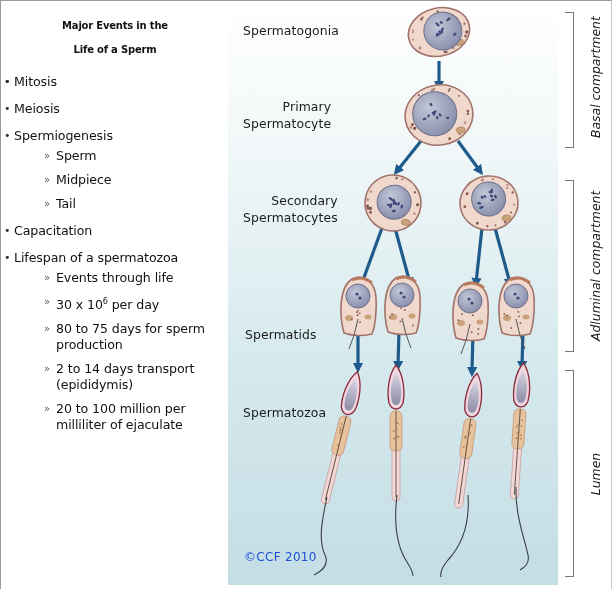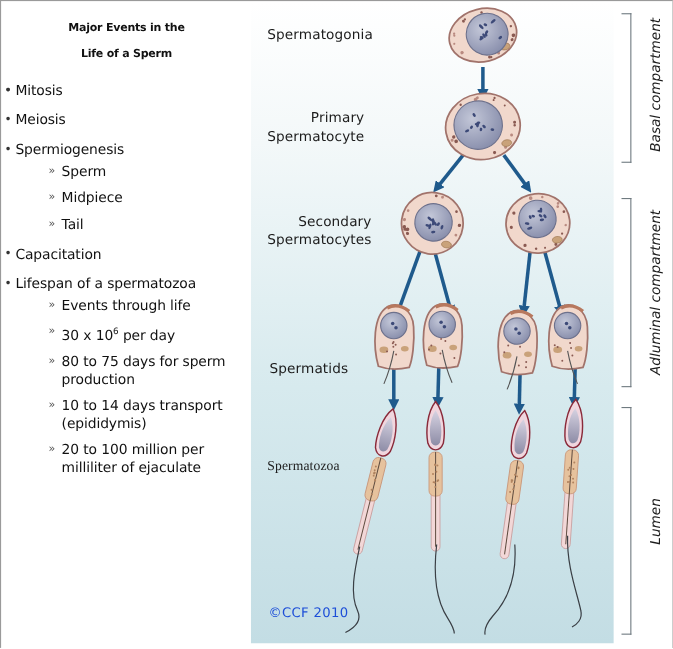--- a/index.html
+++ b/index.html
@@ -43,21 +43,21 @@
         <li class="sli"><span class="raq">»</span><span>Midpiece</span></li>
         <li class="sli" style="margin-bottom:3px"><span class="raq">»</span><span>Tail</span></li>
       </ul>
     </li>
     <li class="li"><span class="dot">•</span><span>Capacitation</span></li>
     <li class="li"><span class="dot">•</span><span>Lifespan of a spermatozoa</span>
       <ul class="sub">
         <li class="sli"><span class="raq">»</span><span>Events through life</span></li>
         <li class="sli"><span class="raq">»</span><span>30 x 10</span><sup>6</sup><span> per day</span></li>
         <li class="sli"><span class="raq">»</span><span>80 to 75 days for sperm production</span></li>
-        <li class="sli"><span class="raq">»</span><span>10 to 14 days transport (epididymis)</span></li>
+        <li class="sli"><span class="raq">»</span><span>2 to 14 days transport (epididymis)</span></li>
         <li class="sli"><span class="raq">»</span><span>20 to 100 million per milliliter of ejaculate</span></li>
       </ul>
     </li>
   </ul>
 </div>
 
 <svg class="diagram" id="diagram" width="330" height="583" viewBox="228 2 330 583" xmlns="http://www.w3.org/2000/svg">
   <defs>
     <linearGradient id="bg" x1="0" y1="0" x2="0" y2="1">
       <stop offset="0" stop-color="#ffffff"></stop>
@@ -354,21 +354,21 @@
 <div class="stage" style="left:243px; top:22px;">Spermatogonia</div>
 <div class="stage" style="left:243px; top:98px;">
   <span>Primary</span><br>
   <span>Spermatocyte</span>
 </div>
 <div class="stage" style="left:243px; top:192px;">
   <span>Secondary</span><br>
   <span>Spermatocytes</span>
 </div>
 <div class="stage" style="left:245px; top:298px;margin-top:28px;">Spermatids</div>
-<div class="stage" style="left:243px; top:415px;font-family:Liberation Serif, serif;">Spermatozoa</div>
+<div class="stage" style="left:243px; top:404px;">Spermatozoa</div>
 <div class="copyright">©CCF 2010</div>
 
 <div class="bracket" style="top:12px; height:134px;"></div>
 <div class="bracket" style="top:180px; height:170px;"></div>
 <div class="bracket" style="top:370px; height:205px;"></div>
 <div class="compartment" style="left:536px; top:70px; width:120px; height:16px;">Basal compartment</div>
 <div class="compartment" style="left:521px; top:258px; width:150px; height:16px;">Adluminal compartment</div>
 <div class="compartment" style="left:571px; top:466px; width:50px; height:16px;">Lumen</div>
 
 </body></html>

